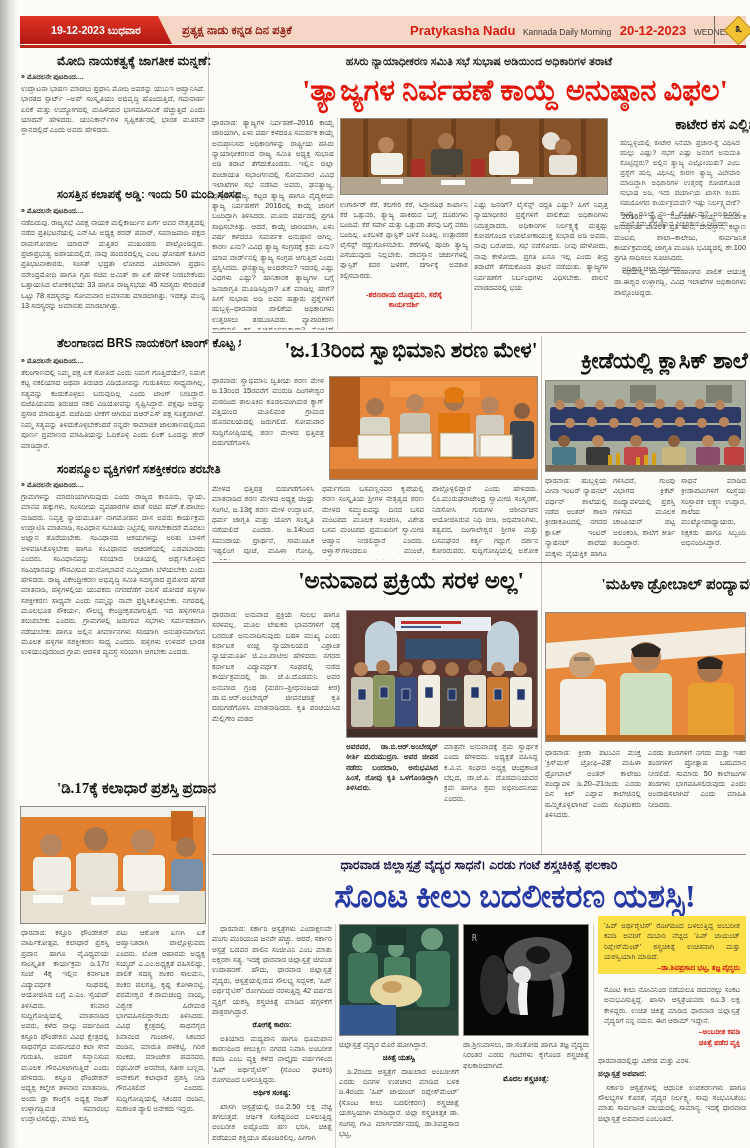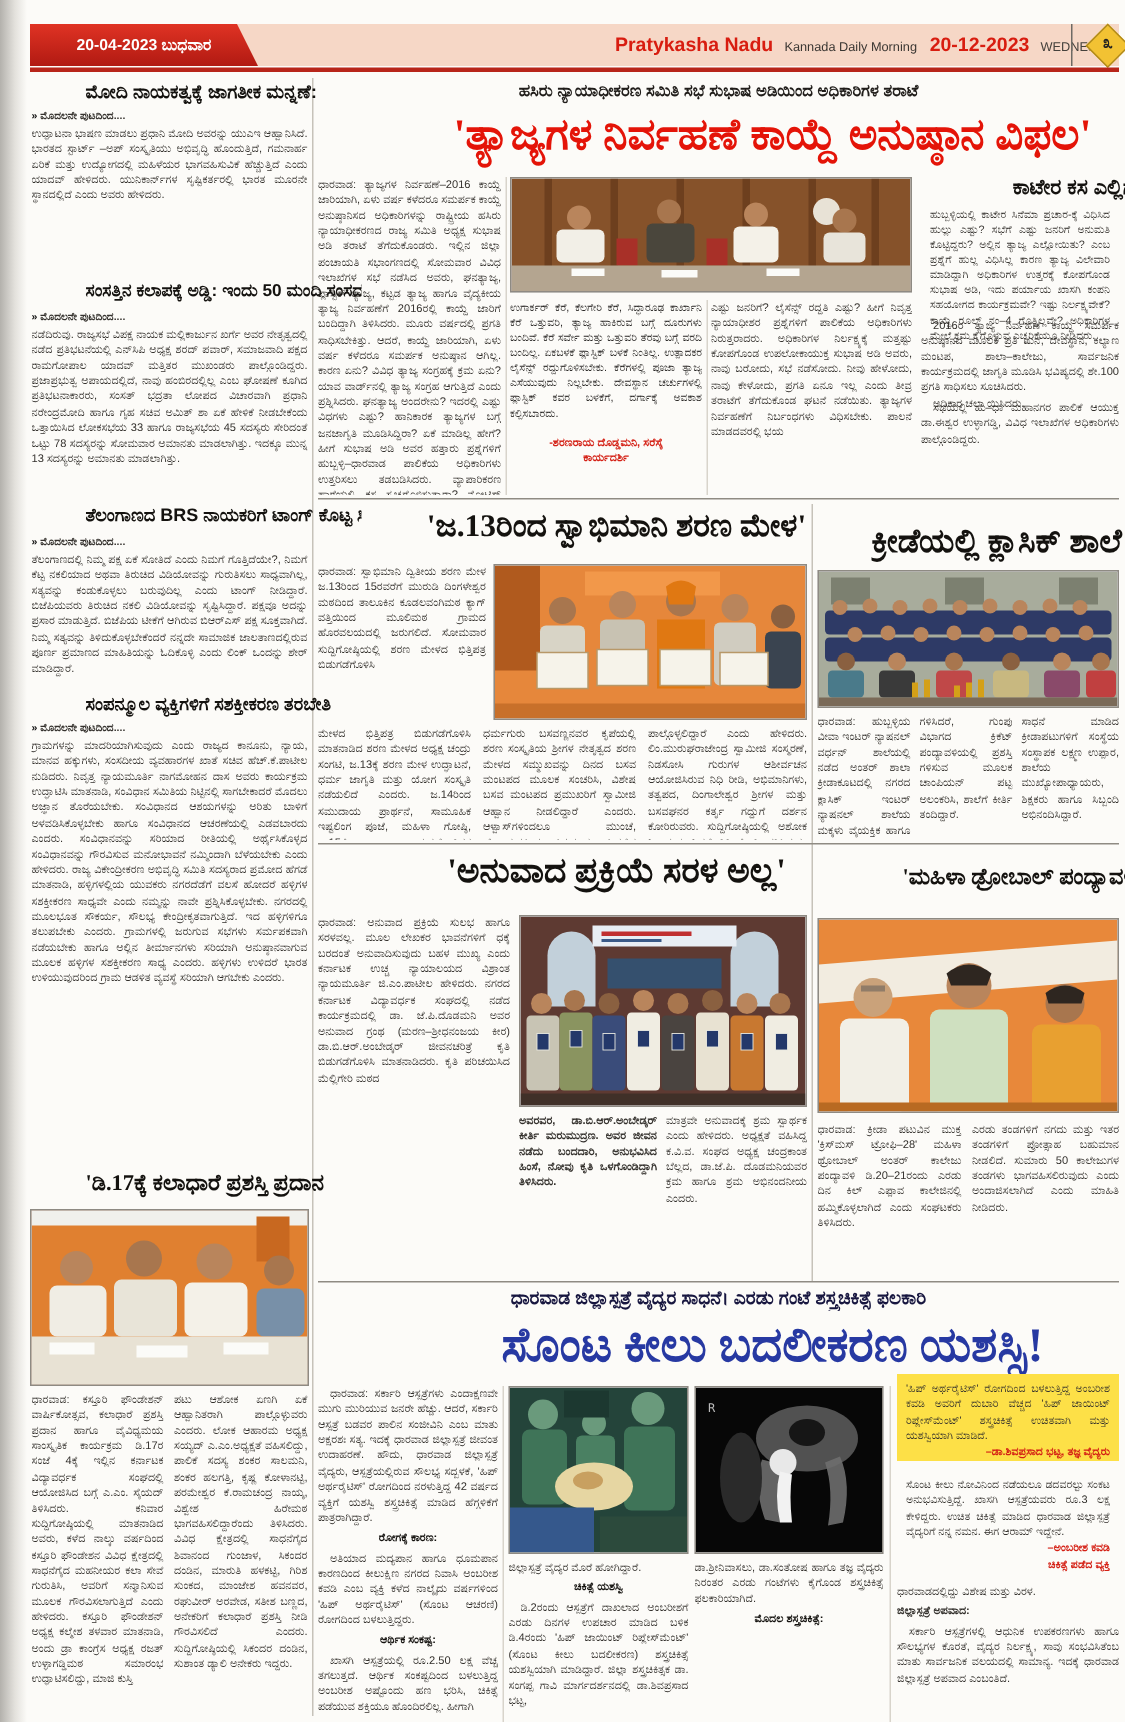--- a/index.html
+++ b/index.html
@@ -25,21 +25,22 @@
   .kick{position:absolute;font-weight:bold;text-align:center;color:#201d1a;overflow:hidden;white-space:nowrap;}
 </style>
 </head>
 <body>
 
 <div class="page">
   <div class="scan-edge"></div>
 
   <div class="abs" style="left:20px;top:16px;width:726px;height:28px;background:#f6d7c6;">
     <div class="abs" style="left:0;top:0;width:152px;height:28px;background:linear-gradient(#e03324,#b11a12);clip-path:polygon(0 0,138px 0,152px 100%,0 100%);
-                color:#fff;font-weight:bold;font-size:10.5px;line-height:28px;text-align:center;"><span>20-04-2023 ಬುಧವಾರ</span></div>
+                color:#fff;font-weight:bold;font-size:10.5px;line-height:28px;text-align:center;"><span>19-12-2023 ಬುಧವಾರ</span></div>
+    <div class="abs" style="left:162px;top:0;width:220px;height:28px;line-height:28px;color:#8d1c10;font-weight:bold;font-size:11.5px;white-space:nowrap;overflow:hidden;">ಪ್ರತ್ಯಕ್ಷ ನಾಡು ಕನ್ನಡ ದಿನ ಪತ್ರಿಕೆ</div>
     <div class="abs" style="left:390px;top:0;width:286px;height:28px;line-height:28px;white-space:nowrap;text-align:right;">
       <span style="color:#d81d10;font-weight:bold;font-size:13px;">Pratykasha Nadu</span>
       <span style="color:#3a3632;font-size:8.5px;margin-left:3px;">Kannada Daily Morning</span>
       <span style="color:#d81d10;font-weight:bold;font-size:13px;margin-left:4px;">20-12-2023</span>
       <span style="color:#45413c;font-size:8.5px;margin-left:3px;">WEDNESDAY</span>
     </div>
     <div class="abs" style="left:694px;top:0;width:1px;height:28px;background:#6e6a64;"></div>
     <div class="abs" style="left:708px;top:4px;width:19px;height:19px;background:#f2c233;border:1px solid #b08a1c;transform:rotate(45deg);"></div>
     <div class="abs" style="left:708px;top:5px;width:21px;height:19px;text-align:center;font-weight:bold;font-size:12px;color:#222;">೩</div>
   </div>
@@ -299,21 +300,21 @@
   <div class="b" style="left:648px;top:748px;width:98px;height:104px;">ಎರಡು ತಂಡಗಳಿಗೆ ನಗದು ಮತ್ತು ಇತರ ತಂಡಗಳಿಗೆ ಪ್ರೋತ್ಸಾಹ ಬಹುಮಾನ ನೀಡಲಿದೆ. ಸುಮಾರು 50 ಕಾಲೇಜುಗಳ ತಂಡಗಳು ಭಾಗವಹಿಸಲಿರುವುದು ಎಂದು ಅಂದಾಜಿಸಲಾಗಿದೆ ಎಂದು ಮಾಹಿತಿ ನೀಡಿದರು.</div>
 
   <div class="hrule" style="left:212px;top:854px;width:534px;"></div>
 
   <div class="kick" style="left:212px;top:858px;width:534px;height:16px;font-size:12.5px;color:#17163f;">ಧಾರವಾಡ ಜಿಲ್ಲಾಸ್ಪತ್ರೆ ವೈದ್ಯರ ಸಾಧನೆ। ಎರಡು ಗಂಟೆ ಶಸ್ತ್ರಚಿಕಿತ್ಸೆ ಫಲಕಾರಿ</div>
   <div class="hl serifh" style="left:212px;top:874px;width:534px;height:46px;font-size:32px;line-height:44px;color:#2739a2;text-align:center;white-space:nowrap;">ಸೊಂಟ ಕೀಲು ಬದಲೀಕರಣ ಯಶಸ್ಸಿ!</div>
 
   <div class="b" style="left:212px;top:924px;width:120px;height:224px;">
     <p>ಧಾರವಾಡ: ಸರ್ಕಾರಿ ಆಸ್ಪತ್ರೆಗಳು ಎಂದಾಕ್ಷಣವೇ ಮುಗು ಮುರಿಯುವ ಜನರೇ ಹೆಚ್ಚು. ಆದರೆ, ಸರ್ಕಾರಿ ಆಸ್ಪತ್ರೆ ಬಡವರ ಪಾಲಿನ ಸಂಜೀವಿನಿ ಎಂಬ ಮಾತು ಅಕ್ಷರಶಃ ಸತ್ಯ. ಇದಕ್ಕೆ ಧಾರವಾಡ ಜಿಲ್ಲಾಸ್ಪತ್ರೆ ಜೀವಂತ ಉದಾಹರಣೆ. ಹೌದು, ಧಾರವಾಡ ಜಿಲ್ಲಾಸ್ಪತ್ರೆ ವೈದ್ಯರು, ಆಸ್ಪತ್ರೆಯಲ್ಲಿರುವ ಸೌಲಭ್ಯ ಸದ್ಬಳಕೆ, 'ಹಿಪ್ ಅರ್ಥರೈಟಿಸ್' ರೋಗದಿಂದ ನರಳುತ್ತಿದ್ದ 42 ವರ್ಷದ ವ್ಯಕ್ತಿಗೆ ಯಶಸ್ವಿ ಶಸ್ತ್ರಚಿಕಿತ್ಸೆ ಮಾಡಿದ ಹೆಗ್ಗಳಿಕೆಗೆ ಪಾತ್ರರಾಗಿದ್ದಾರೆ.</p>
     <p class="subh">ರೋಗಕ್ಕೆ ಕಾರಣ:</p>
-    <p>ಅತಿಯಾದ ಮದ್ಯಪಾನ ಹಾಗೂ ಧೂಮಪಾನ ಕಾರಣದಿಂದ ಕೀಲುಕ್ಷಿಣ ನಗರದ ನಿವಾಸಿ ಅಂಬರೀಶ ಕವಡಿ ಎಂಬ ವ್ಯಕ್ತಿ ಕಳೆದ ನಾಲ್ಕೈದು ವರ್ಷಗಳಿಂದ 'ಹಿಪ್ ಅರ್ಥರೈಟಿಸ್' (ಸೊಂಟ ಆಚರಣಿ) ರೋಗದಿಂದ ಬಳಲುತ್ತಿದ್ದರು.</p>
+    <p>ಅತಿಯಾದ ಮದ್ಯಪಾನ ಹಾಗೂ ಧೂಮಪಾನ ಕಾರಣದಿಂದ ಕೀಲುಕ್ಷಿಣ ನಗರದ ನಿವಾಸಿ ಅಂಬರೀಶ ಕವಡಿ ಎಂಬ ವ್ಯಕ್ತಿ ಕಳೆದ ನಾಲ್ಕೈದು ವರ್ಷಗಳಿಂದ 'ಹಿಪ್ ಅರ್ಥರೈಟಿಸ್' (ಸೊಂಟ ಘಟಕರಿ) ರೋಗದಿಂದ ಬಳಲುತ್ತಿದ್ದರು.</p>
     <p class="subh">ಆರ್ಥಿಕ ಸಂಕಷ್ಟ:</p>
     <p>ಖಾಸಗಿ ಆಸ್ಪತ್ರೆಯಲ್ಲಿ ರೂ.2.50 ಲಕ್ಷ ವೆಚ್ಚ ತಗಲುತ್ತದೆ. ಆರ್ಥಿಕ ಸಂಕಷ್ಟದಿಂದ ಬಳಲುತ್ತಿದ್ದ ಅಂಬರೀಶ ಅಷ್ಟೊಂದು ಹಣ ಭರಿಸಿ, ಚಿಕಿತ್ಸೆ ಪಡೆಯುವ ಶಕ್ತಿಯೂ ಹೊಂದಿರಲಿಲ್ಲ. ಹೀಗಾಗಿ</p>
   </div>
   <div class="vr" style="left:335px;top:924px;height:224px;background:#d8d4cb;"></div>
 
   <div class="photo" style="left:339px;top:924px;width:120px;height:112px;">
     <svg width="118" height="110" viewBox="0 0 118 110">
       <rect width="118" height="110" fill="#24443a"></rect>
       <circle cx="22" cy="18" r="10" fill="#6a9a7c"></circle>
         <rect x="8" y="28" width="30" height="50" rx="5" fill="#3f7458"></rect>

